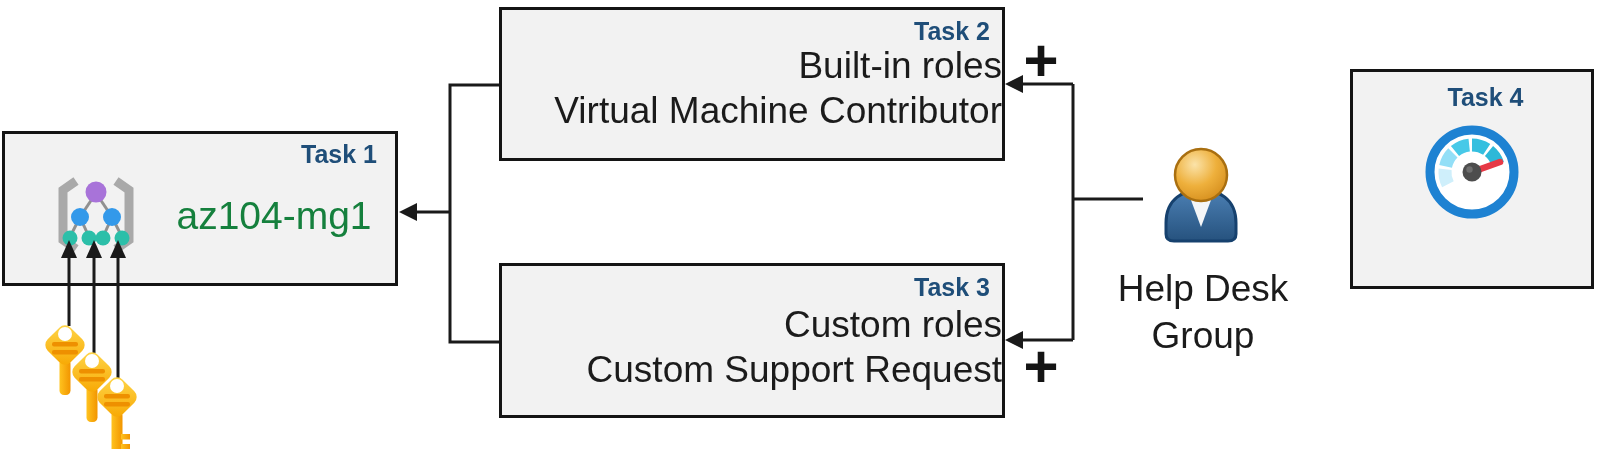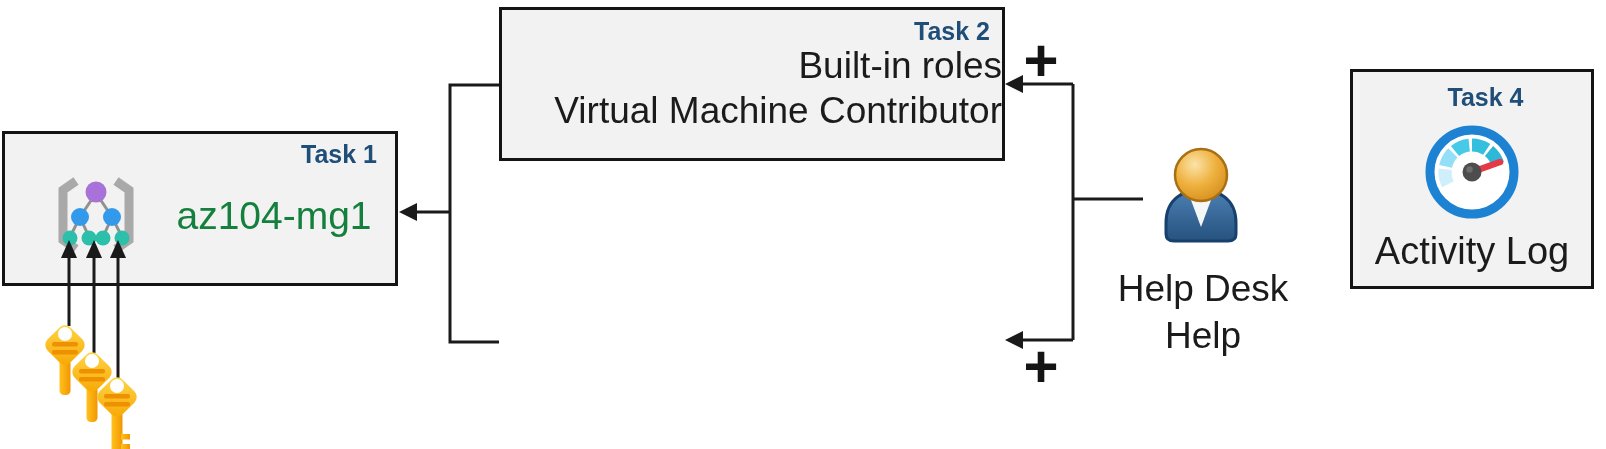--- a/index.html
+++ b/index.html
@@ -77,39 +77,45 @@
   </div>
 
   <div class="task-box t2">
     <div class="task-label">Task 2</div>
     <div class="box-lines">
       <div>Built-in roles</div>
       <div>Virtual Machine Contributor</div>
     </div>
   </div>
 
+  <div class="task-box t3">
+    <div class="task-label">Task 3</div>
+    <div class="box-lines">
+      <div>Custom roles</div>
+      <div>Custom Support Request</div>
+    </div>
+  </div>
 
   <div class="task-box t4">
     <div class="task-label">Task 4</div>
     <div class="gauge-wrap">
       <svg width="96" height="96" viewBox="0 0 96 96">
         <circle cx="48" cy="48" r="42" fill="#ffffff" stroke="#1e82d2" stroke-width="9"></circle>
         <g fill="none" stroke-width="13" stroke-linecap="butt">
           <path d="M23.9,60.3 A27,27 0 0 1 21.1,45.2" stroke="#cfeffb"></path>
           <path d="M21.6,42.4 A27,27 0 0 1 28.9,28.9" stroke="#93dff7"></path>
           <path d="M31.0,27.0 A27,27 0 0 1 45.2,21.1" stroke="#47c9e8"></path>
           <path d="M48.0,21.0 A27,27 0 0 1 62.7,25.4" stroke="#34bfdf"></path>
           <path d="M65.0,27.0 A27,27 0 0 1 73.7,39.7" stroke="#2db8d8"></path>
         </g>
         <line x1="44" y1="49.5" x2="76" y2="38" stroke="#e63946" stroke-width="6.5" stroke-linecap="round"></line>
         <circle cx="48" cy="48" r="9.5" fill="#4d4d4d"></circle>
         <circle cx="45.5" cy="45.5" r="3.2" fill="#6e6e6e"></circle>
       </svg>
     </div>
-    <div class="caption">Activity Log</div>
   </div>
 
   <div class="plus plus-top">+</div>
   <div class="plus plus-bottom">+</div>
 
   <div class="person-wrap">
     <svg width="90" height="100" viewBox="0 0 90 100">
       <defs>
         <radialGradient id="headGrad" cx="38%" cy="30%" r="75%">
           <stop offset="0%" stop-color="#fbe3a9"></stop>
@@ -121,21 +127,21 @@
           <stop offset="100%" stop-color="#26527e"></stop>
         </linearGradient>
       </defs>
       <path d="M44,43 C27,43 9,51 9,76 L9,87 Q9,94 17,94 L71,94 Q79,94 79,87 L79,76 C79,51 61,43 44,43 Z" fill="url(#bodyGrad)" stroke="#16416e" stroke-width="3"></path>
       <path d="M31,45 L57,45 L44,80 Z" fill="#f4f6f8"></path>
       <circle cx="44" cy="28" r="26" fill="url(#headGrad)" stroke="#a96f10" stroke-width="2.5"></circle>
     </svg>
   </div>
   <div class="group-text">
     <div>Help Desk</div>
-    <div>Help</div>
+    <div>Group</div>
   </div>
 
   <svg class="overlay" width="1606" height="449" viewBox="0 0 1606 449">
     <g stroke="#1a1a1a" stroke-width="3" fill="none">
 
       <path d="M499,85 H450 V342 H499"></path>
 
       <line x1="450" y1="212" x2="415" y2="212"></line>
 
       <line x1="69" y1="326" x2="69" y2="256"></line>

